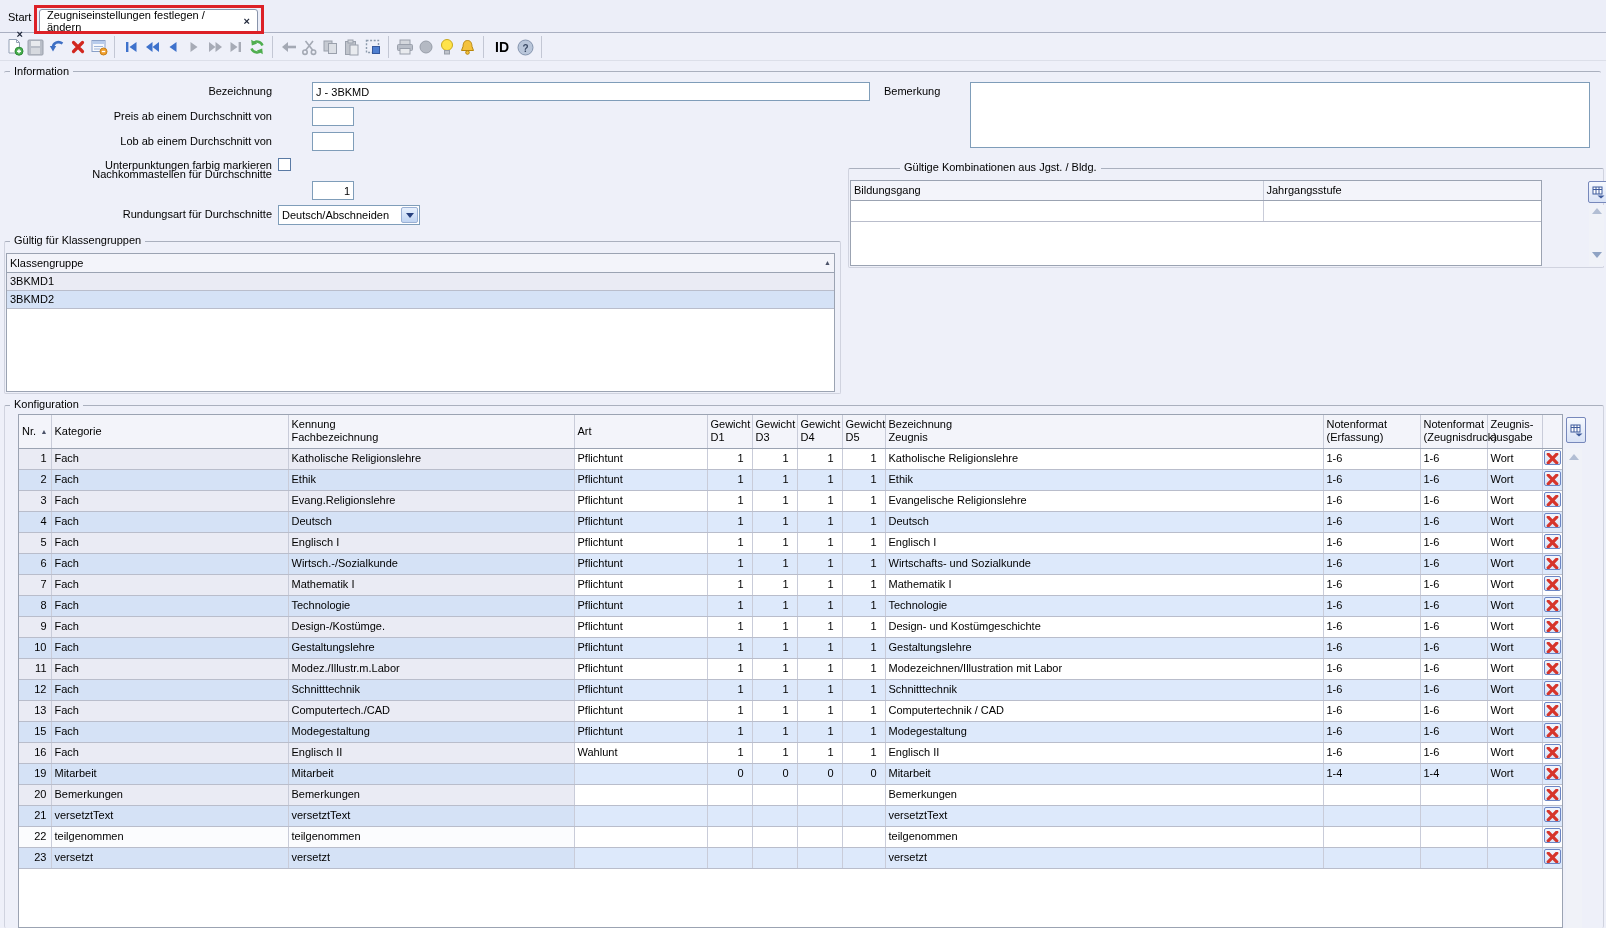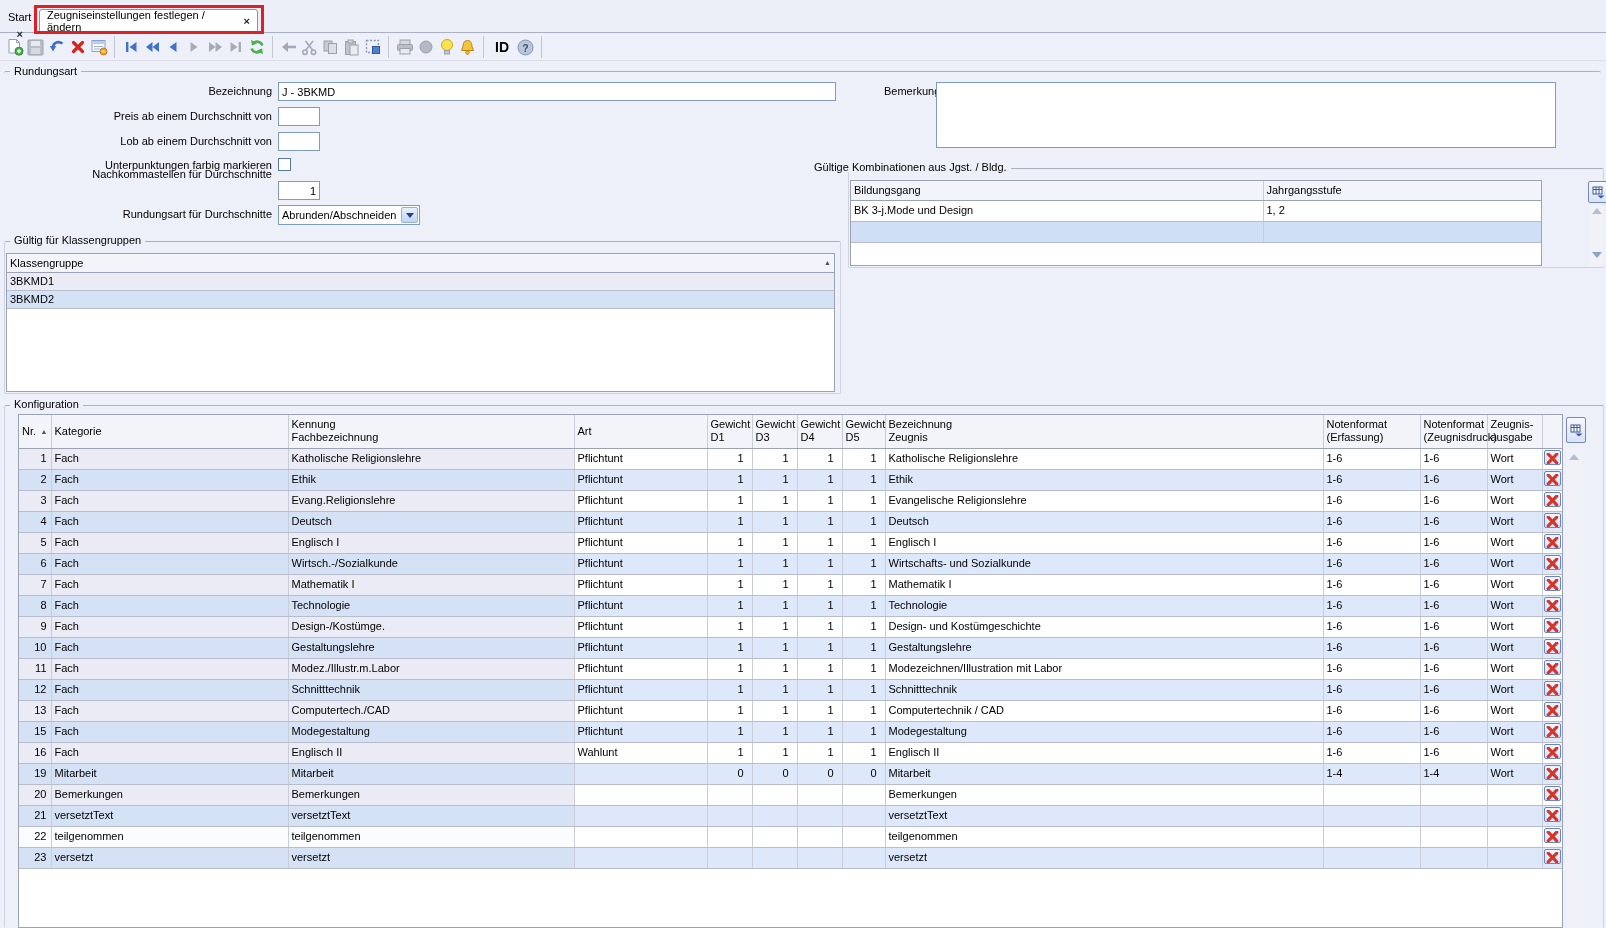--- a/index.html
+++ b/index.html
@@ -20,21 +20,21 @@
   .toolbar { position:absolute; left:0; top:34px; width:1606px; height:27px; display:flex; align-items:center; padding-left:4px; border-bottom:1px solid #dcdfe9; }
   .ico { width:21px; height:22px; display:inline-flex; align-items:center; justify-content:center; cursor:pointer; }
   .sep { width:1px; height:22px; background:#c3c7d4; margin:0 5px; }
   .idlbl { font-weight:bold; font-size:14px; padding:0 6px; cursor:pointer; }
   
   .grouplabel { position:absolute; background:#eef0f9; padding:0 4px; z-index:2; }
   .groupbox { position:absolute; border:1px solid #d0d3df; border-top-color:#aab0be; border-radius:2px; }
   .gb-info { left:4px; top:71px; width:1597px; height:160px; border-left:none; border-right:none; border-bottom:none; }
   
   .flabel { position:absolute; left:4px; width:268px; text-align:right; }
-  .txt { position:absolute; border:1px solid #7f9db9; background:#fff; font-family:inherit; font-size:11px; padding:1px 3px; }
+  .txt { position:absolute; border:1px solid #7f9db9; background:#fff; font-family:inherit; font-size:11px; padding:1px 3px;margin-left:34px; }
   .cb { position:absolute; left:278px; top:158px; width:13px; height:13px; border:1px solid #5a7aa4; background:#fff; cursor:pointer; }
   .selectbox { position:absolute; left:278px; top:205px; width:142px; height:20px; border:1px solid #7f9db9; background:#fff; display:flex; align-items:center; cursor:pointer; }
   .selectbox .sv { flex:1; padding-left:3px; }
   .droparrow { width:17px; height:16px; margin:1px; background:linear-gradient(#e7f0fd,#c0d4f2); border:1px solid #9ab0d4; border-radius:2px; display:flex; align-items:center; justify-content:center; }
   .droparrow i { width:0; height:0; border:4px solid transparent; border-top:5px solid #27407e; margin-top:4px; }
   
   table { border-collapse:collapse; table-layout:fixed; width:100%; font-size:11px; }
   .gridwrap { position:absolute; background:#fff; border:1px solid #9ba3b2; overflow:hidden; }
   th { background:#f3f4fa; font-weight:normal; text-align:left; border-bottom:1px solid #9ba3b2; border-left:1px solid #c9ccd9; padding:0 3px; vertical-align:middle; }
   th:first-child { border-left:none; }
@@ -229,50 +229,50 @@
   <span class="idlbl">ID</span>
   <span class="ico">
       <svg width="17" height="17">
         <circle cx="8.5" cy="8.5" r="7.5" fill="#b9c6da" stroke="#8494ae"></circle>
         <text x="8.5" y="12.5" text-anchor="middle" font-size="10" font-weight="bold" fill="#3c4c66" font-family="Liberation Sans,DejaVu Sans,sans-serif">?</text>
       </svg>
     </span>
   <span class="sep"></span>
 </div>
 
-<div class="grouplabel" style="left:10px; top:65px;">Rundungsart</div>
+<div class="grouplabel" style="left:10px; top:65px;">Information</div>
 <div class="groupbox gb-info"></div>
 
 <div class="flabel" style="top:85px;">Bezeichnung</div>
 <input class="txt" style="left: 278px; top: 82px; width: 558px; height: 19px;" value="J - 3BKMD">
 
 <div class="flabel" style="top:110px;">Preis ab einem Durchschnitt von</div>
 <input class="txt" style="left: 278px; top: 107px; width: 42px; height: 19px;" value="">
 
 <div class="flabel" style="top:135px;">Lob ab einem Durchschnitt von</div>
 <input class="txt" style="left: 278px; top: 132px; width: 42px; height: 19px;" value="">
 
 <div class="flabel" style="top:159px;">Unterpunktungen farbig markieren</div>
 <span class="cb"></span>
 
 <div class="flabel" style="top:168px;">Nachkommastellen für Durchschnitte</div>
 <input class="txt" style="left: 278px; top: 181px; width: 42px; height: 19px; text-align: right;" value="1">
 
 <div class="flabel" style="top:208px;">Rundungsart für Durchschnitte</div>
 <div class="selectbox">
-  <span class="sv">Abrunden/Abschneiden</span>
+  <span class="sv">Deutsch/Abschneiden</span>
   <span class="droparrow">
       <i></i>
     </span>
 </div>
 
 <div style="position:absolute; left:884px; top:85px;">Bemerkung</div>
 <textarea class="txt" style="left: 936px; top: 82px; width: 620px; height: 66px; resize: none;"></textarea>
 
-<div class="grouplabel" style="left:810px; top:161px;">Gültige Kombinationen aus Jgst. / Bldg.</div>
+<div class="grouplabel" style="left:900px; top:161px;">Gültige Kombinationen aus Jgst. / Bldg.</div>
 <div class="groupbox" style="left:848px; top:168px; width:756px; height:100px;"></div>
 
 <div class="gridwrap" style="left:850px; top:180px; width:692px; height:86px;">
   <table class="komb">
     <colgroup>
         <col style="width:412px">
         <col style="width:299px">
         <col style="width:23px">
       </colgroup>
     <thead>
@@ -282,28 +282,20 @@
           <span class="thflex">
               <span>Jahrgangsstufe</span>
               <span class="sp"></span>
               <span class="ddv">▼</span>
             </span>
         </th>
         <th></th>
       </tr>
     </thead>
     <tbody>
-      <tr>
-        <td>BK 3-j.Mode und Design</td>
-        <td>1, 2</td>
-        <td class="xcell"><span class="xbtn"><svg width="13" height="11" viewBox="0 0 10 9">
-                <line x1="1.5" y1="1" x2="8.5" y2="8"></line>
-                <line x1="8.5" y1="1" x2="1.5" y2="8"></line>
-              </svg></span></td>
-      </tr>
         <tr>
         <td></td>
         <td></td>
         <td class="xcell"><span class="xbtn gray"><svg width="13" height="11" viewBox="0 0 10 9">
                 <line x1="1.5" y1="1" x2="8.5" y2="8"></line>
                 <line x1="8.5" y1="1" x2="1.5" y2="8"></line>
               </svg></span></td>
       </tr>
     </tbody>
   </table>

